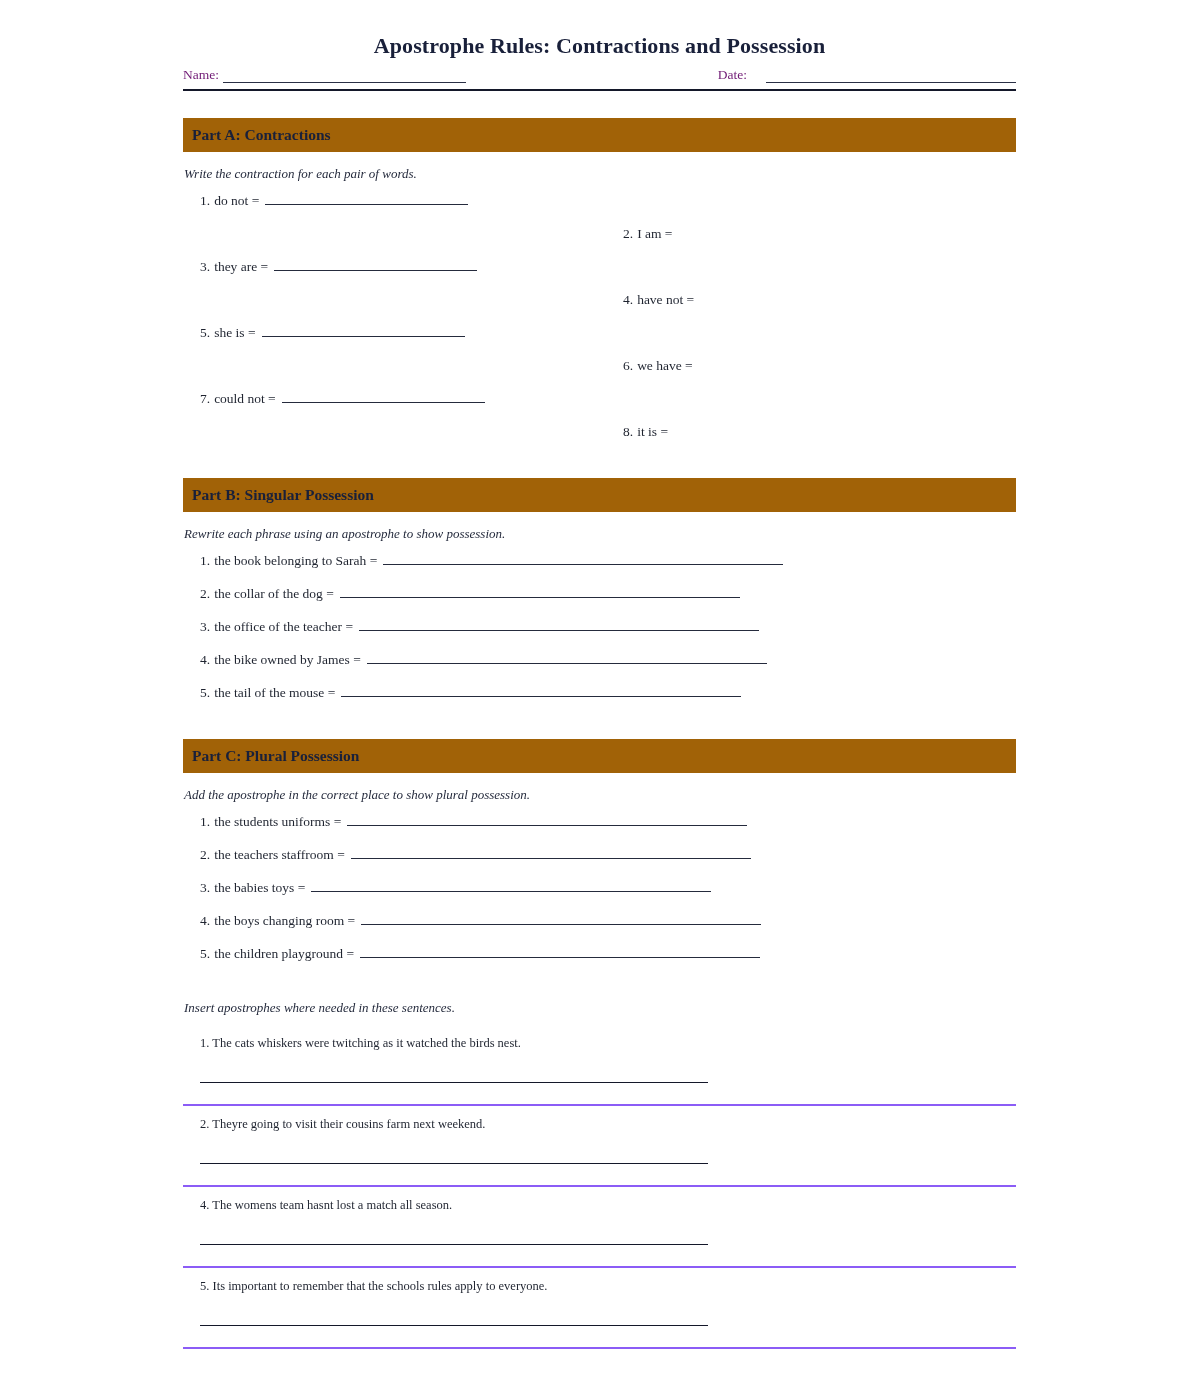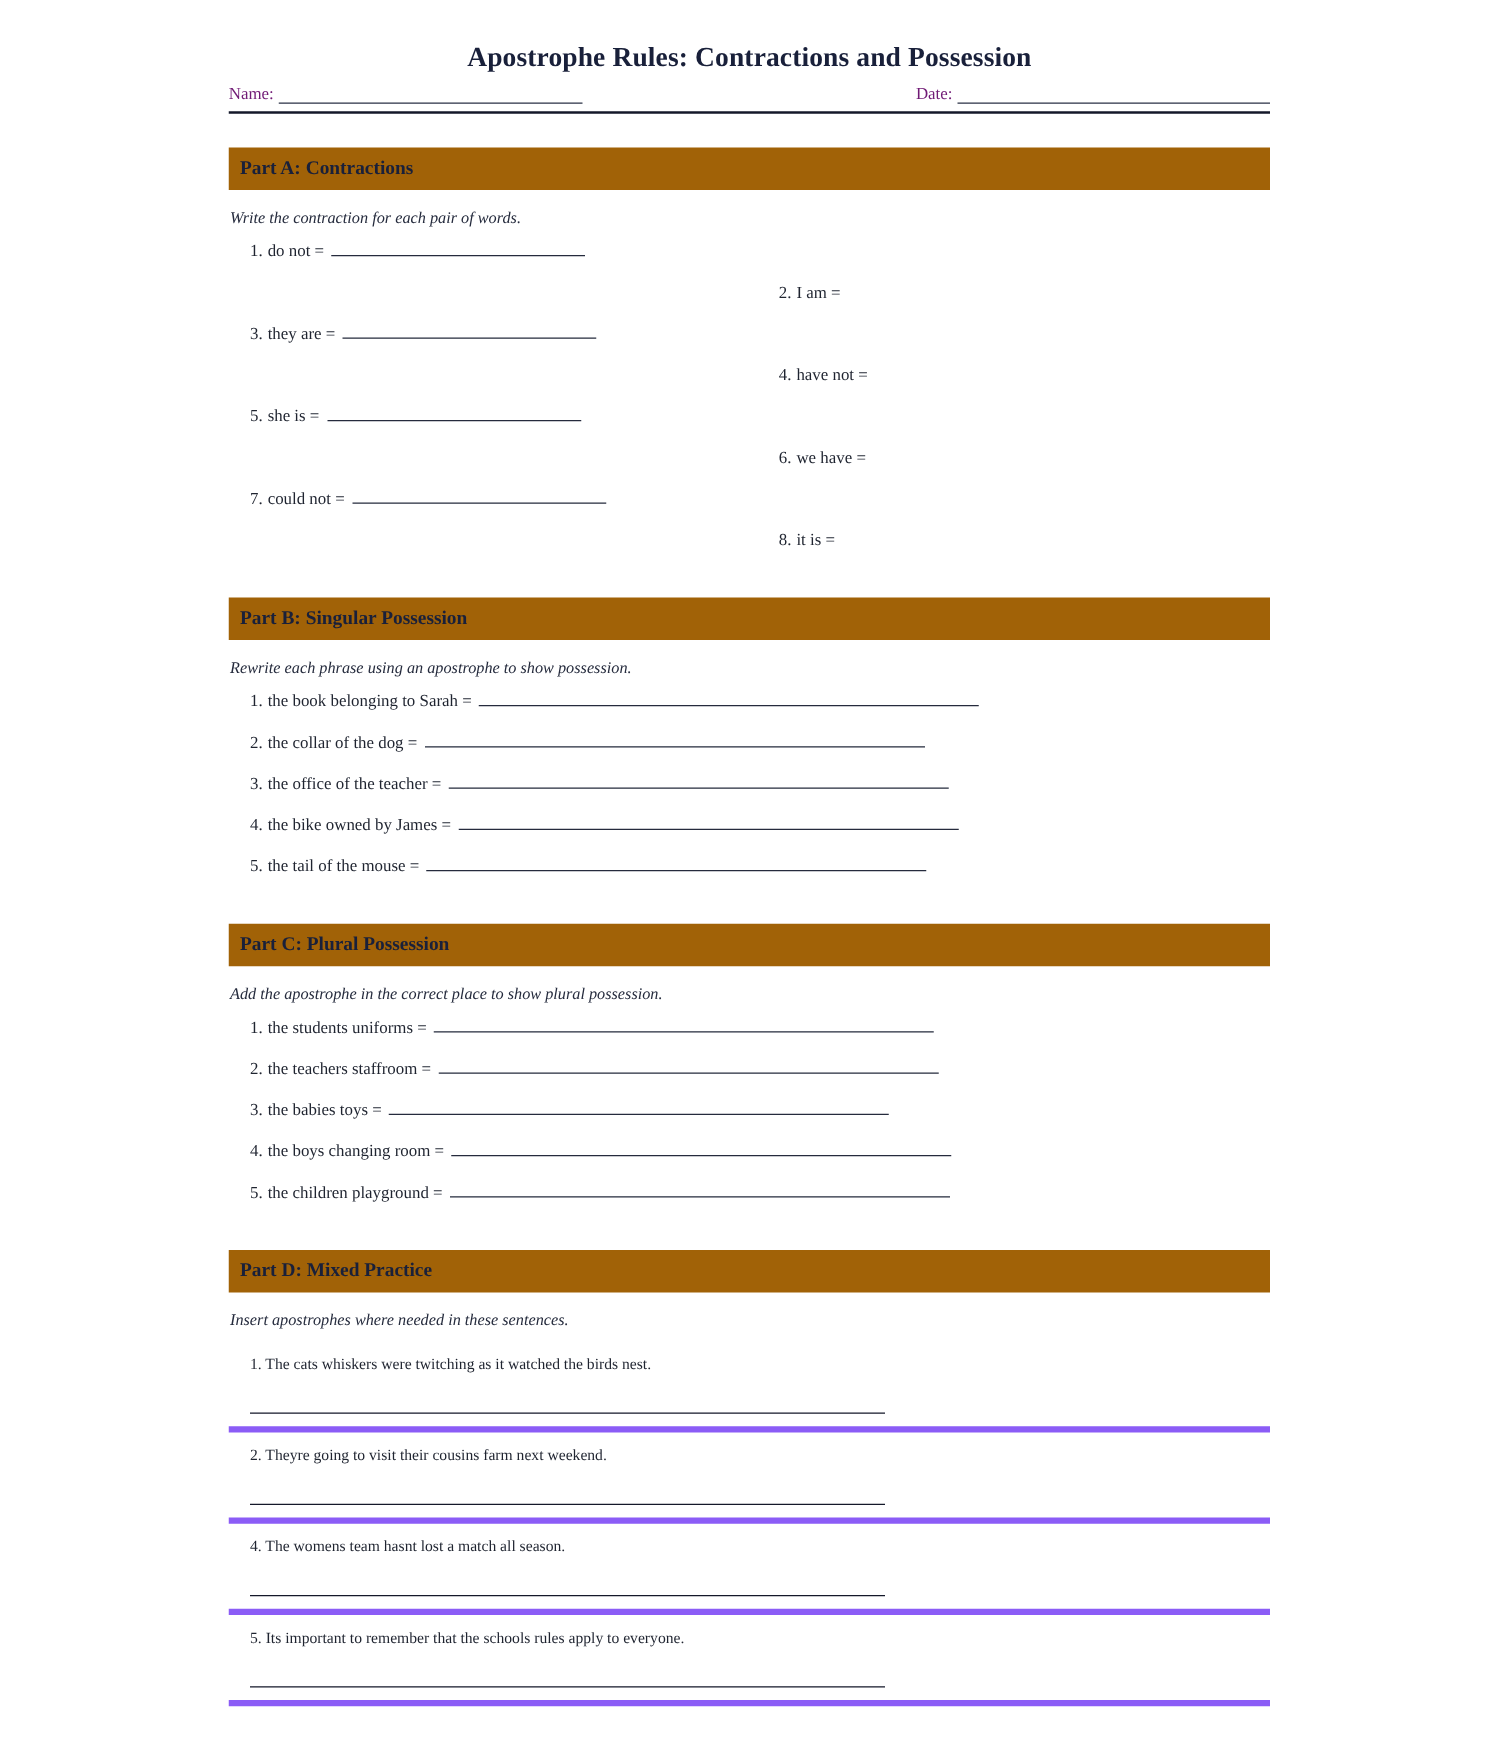--- a/index.html
+++ b/index.html
@@ -47,21 +47,21 @@
     margin-top: 8px;
     font-size: 13.5px;
     color: #701a75;
   }
   .nd-block {
     display: flex;
     align-items: flex-end;
     white-space: nowrap;
   }
   .nd-block.name { width: 50%; }
-  .nd-block.date { width: 50%; justify-content: flex-end; }
+  .nd-block.date { width: 50%; justify-content: flex-end; gap: 15px; }
   .nd-label { margin-right: 4px; }
   .nd-rule {
     display: inline-block;
     border-bottom: 1px solid #2a3045;
     height: 13px;
   }
   .nd-rule.name-rule { width: 243px; }
   .nd-rule.date-rule { width: 250px; }
   .header-sep {
     border: 0;
@@ -129,22 +129,22 @@
   .one-col .item-row {
     padding-left: 17px;
     height: 33px;
   }
   .blank-b { width: 400px; }
 
   
   .partd-items { margin-top: 9px; }
   .partd-item {
     padding-left: 17px;
-    border-bottom: 5px solid #8b5cf6;
-    padding-bottom: 0;
+    border-bottom: 2px solid #8b5cf6;
+    padding-bottom: 11px;
   }
   .partd-sentence {
     font-size: 12.5px;
     color: #1f2430;
     padding-top: 11px;
     white-space: nowrap;
   }
   .partd-answer {
     border-bottom: 1.5px solid #14182a;
     width: 508px;
@@ -283,23 +283,20 @@
         </div>
         <div class="item-row">
           <span class="item-num">5.</span>
           <span class="item-text">the children playground =</span>
           <span class="blank blank-b"></span>
         </div>
       </div>
     </div>
 
     <div class="section" style="margin-top:23px;">
-      <div class="section-bar">
-        <span class="section-bar-title">Part D: Mixed Practice</span>
-      </div>
       <p class="section-instructions">Insert apostrophes where needed in these sentences.</p>
       <div class="partd-items">
         <div class="partd-item">
           <div class="partd-sentence">
             <span>1.</span>
             <span>The cats whiskers were twitching as it watched the birds nest.</span>
           </div>
           <div class="partd-answer"></div>
         </div>
         <div class="partd-item">

